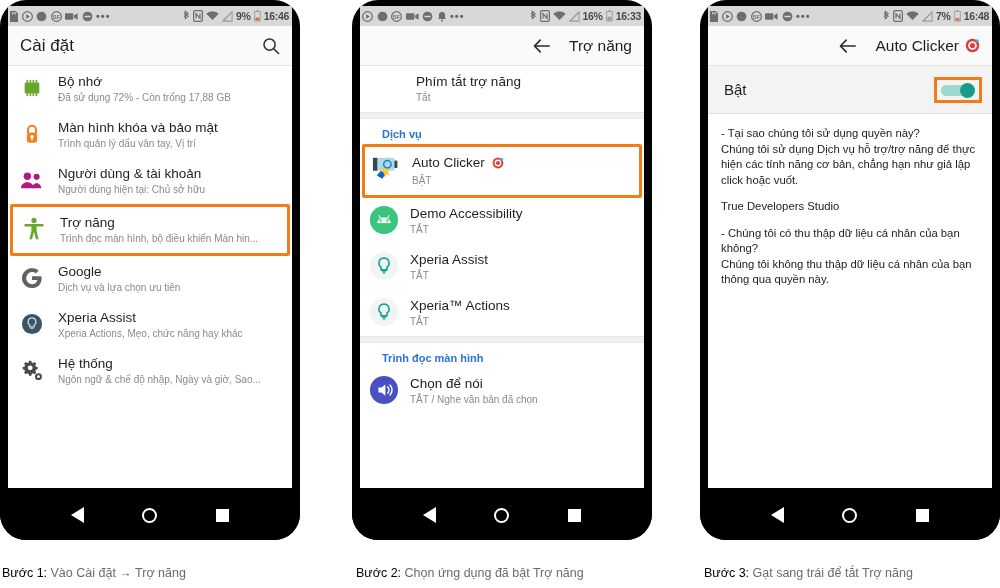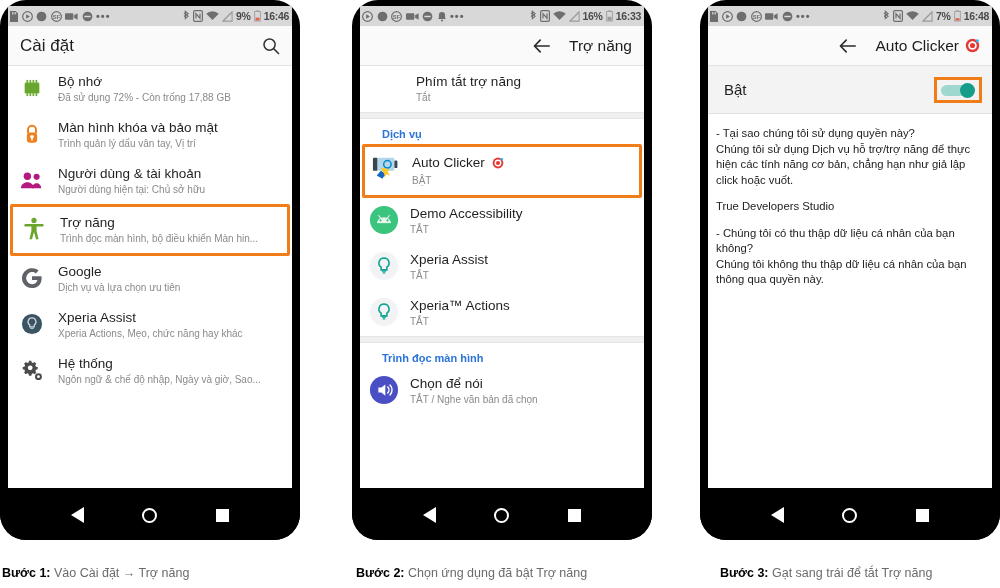--- a/index.html
+++ b/index.html
@@ -120,21 +120,21 @@
     width: 30px; height: 11px; border-radius: 6px; background: #9fd8cf;
   }
   .switch .knob {
     position: absolute; right: 0; top: 0;
     width: 15px; height: 15px; border-radius: 50%; background: #159d8a;
   }
 
   
   .desc {
     background: #fff; height: calc(100% - 108px);
-    padding: 12px 12px 0 8px;
+    padding: 12px 12px 0 13px;
     font-size: 11.3px; line-height: 15.5px; color: #222;
   }
   .desc p { margin-bottom: 11px; }
 
   
   .navbar {
     position: absolute; left: 0; right: 0; bottom: 0;
     height: 50px; background: #000;
     display: flex; align-items: center; justify-content: space-around;
     padding: 0 42px;
@@ -142,24 +142,24 @@
   .nav-back { width: 0; height: 0; border-top: 8px solid transparent; border-bottom: 8px solid transparent; border-right: 13px solid #fff; }
   .nav-home { width: 15px; height: 15px; border-radius: 50%; border: 2px solid #fff; }
   .nav-recent { width: 13px; height: 13px; background: #fff; }
 
   
   .caption {
     position: absolute; bottom: 8px;
     font-size: 12.5px; color: #6b6b6b;
     white-space: nowrap;
   }
-  .caption b { color: #000; font-weight: bold; }
+  .caption b { color: #000; font-weight: normal; }
   .caption.c1 { left: 2px; }
   .caption.c2 { left: 356px; }
-  .caption.c3 { left: 720px; }
+  .caption.c3 { left: 704px; }
 
   .fade-bottom {
     position: absolute; left: 0; right: 0; bottom: 0; height: 16px;
     background: linear-gradient(to bottom, rgba(255,255,255,0), #ffffff 85%);
   }
 </style>
 </head>
 <body>
 
 <div class="stage">

